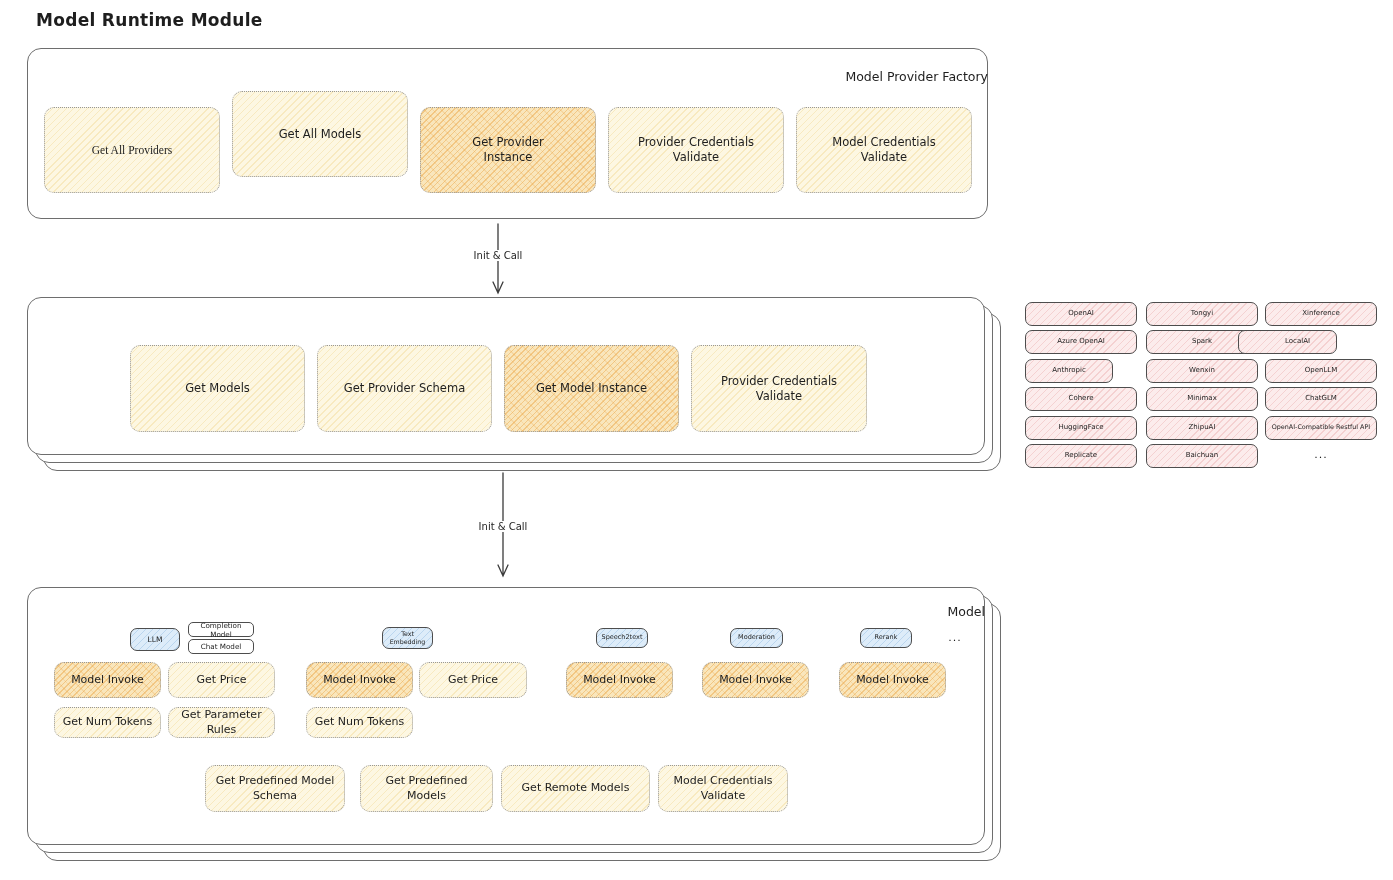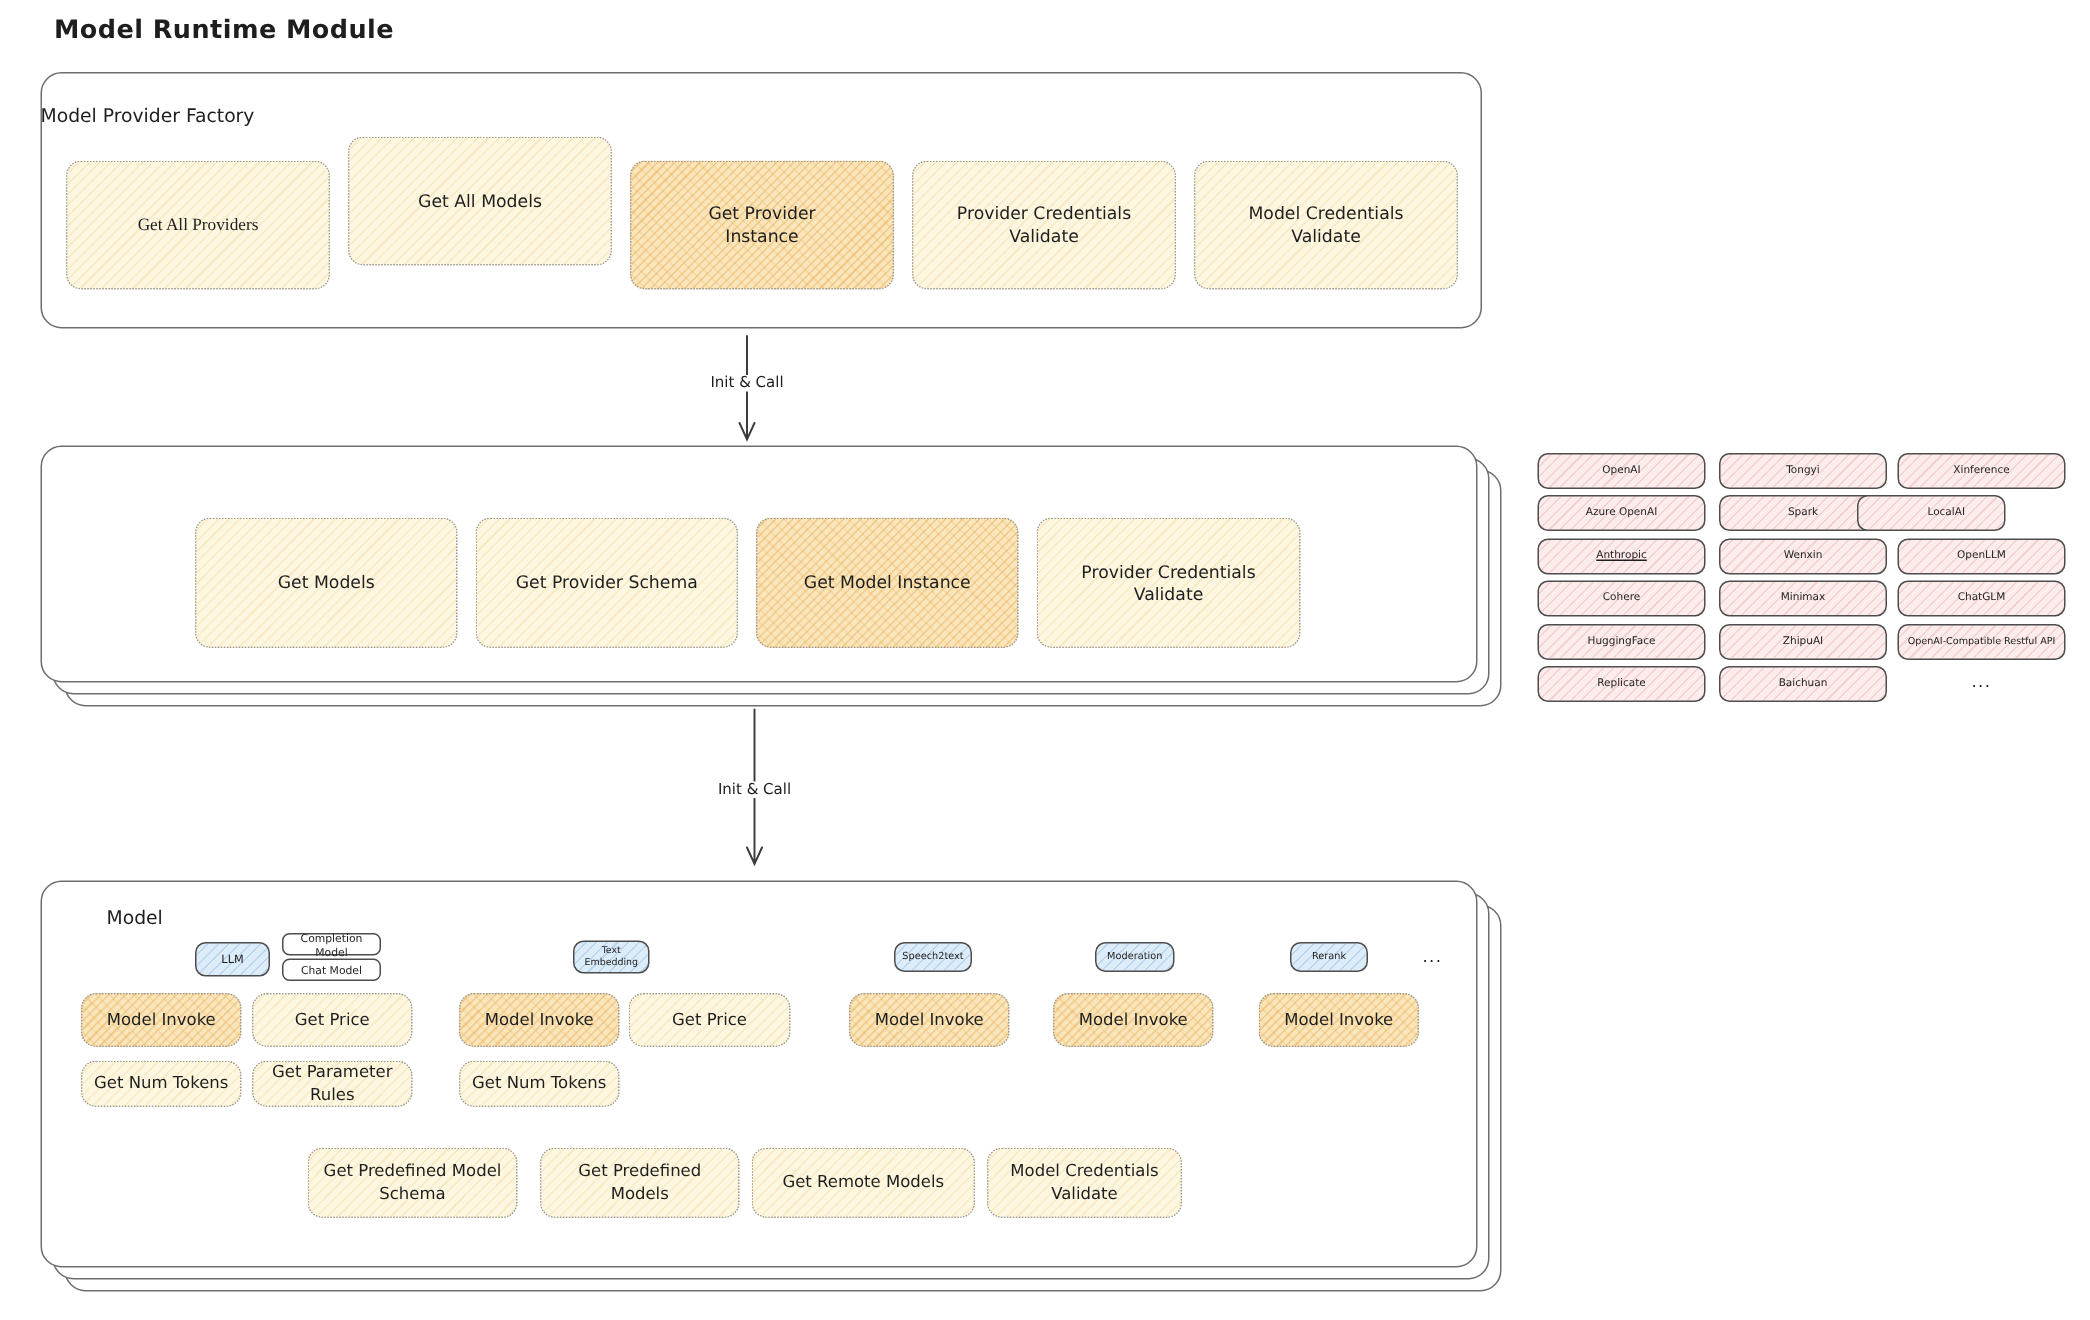--- a/index.html
+++ b/index.html
@@ -1,21 +1,21 @@
 <!DOCTYPE html>
 <html><head>
 <meta charset="utf-8">
 <style>
   html,body{margin:0;padding:0;background:#ffffff;}
   .page{position:relative;width:1393px;height:880px;background:#ffffff;overflow:hidden;
         font-family:"DejaVu Sans", sans-serif;color:#1e1e1e;}
   .abs{position:absolute;box-sizing:border-box;}
   .page-title{font-size:17px;font-weight:bold;letter-spacing:.3px;}
   .container{border:1.4px solid #6e6e6e;border-radius:14px;background:#ffffff;}
-  .section-title{font-size:12.5px;text-align:left;}
+  .section-title{font-size:12.5px;text-align:right;}
   .fbox{display:flex;align-items:center;justify-content:center;text-align:center;
         border:1.2px dotted #979797;border-radius:10px;font-size:11.5px;line-height:1.3;}
   .yellow{background-color:#fdf7e2;
           background-image:repeating-linear-gradient(135deg, rgba(236,204,120,0.32) 0 1px, transparent 1px 5px);}
   .orange{background-color:#f9e6bc;
           background-image:repeating-linear-gradient(135deg, rgba(234,163,64,0.45) 0 1px, transparent 1px 4px),
                            repeating-linear-gradient(45deg, rgba(234,163,64,0.22) 0 1px, transparent 1px 6px);}
   .wfit{padding:0 26px;}
   .pill{display:flex;align-items:center;justify-content:center;text-align:center;
         border:1px solid #4d4d4d;border-radius:7px;font-size:6.8px;line-height:1.2;
@@ -63,21 +63,21 @@
   <div class="abs fbox yellow wfit" style="left:691px;top:345px;width:176px;height:87px;">Provider Credentials Validate</div>
 
   <div class="abs pink" style="left:1025px;top:302px;width:112px;height:24px;">OpenAI</div>
   <div class="abs pink" style="left:1146px;top:302px;width:112px;height:24px;">Tongyi</div>
   <div class="abs pink" style="left:1265px;top:302px;width:112px;height:24px;">Xinference</div>
 
   <div class="abs pink" style="left:1025px;top:330px;width:112px;height:24px;">Azure OpenAI</div>
   <div class="abs pink" style="left:1146px;top:330px;width:112px;height:24px;">Spark</div>
   <div class="abs pink" style="left:1238px;top:330px;width:99px;height:24px;padding-left:20px;">LocalAI</div>
 
-  <div class="abs pink" style="left:1025px;top:359px;width:112px;height:24px;text-decoration:underline;">Anthropic</div>
+  <div class="abs pink" style="left:1025px;top:359px;width:88px;height:24px;">Anthropic</div>
   <div class="abs pink" style="left:1146px;top:359px;width:112px;height:24px;">Wenxin</div>
   <div class="abs pink" style="left:1265px;top:359px;width:112px;height:24px;">OpenLLM</div>
 
   <div class="abs pink" style="left:1025px;top:387px;width:112px;height:24px;">Cohere</div>
   <div class="abs pink" style="left:1146px;top:387px;width:112px;height:24px;">Minimax</div>
   <div class="abs pink" style="left:1265px;top:387px;width:112px;height:24px;">ChatGLM</div>
 
   <div class="abs pink" style="left:1025px;top:416px;width:112px;height:24px;">HuggingFace</div>
   <div class="abs pink" style="left:1146px;top:416px;width:112px;height:24px;">ZhipuAI</div>
   <div class="abs pink" style="left:1265px;top:416px;width:112px;height:24px;font-size:6.4px;">OpenAI-Compatible Restful API</div>
@@ -87,21 +87,21 @@
   <div class="abs dots" style="left:1265px;top:448px;width:112px;">...</div>
 
   <svg class="abs" style="left:494px;top:472px;" width="18" height="108" viewBox="0 0 18 108">
     <path d="M9 1 L9 103 M4 93 L9 104 L14 93" stroke="#3b3b3b" stroke-width="1.3" fill="none" stroke-linecap="round"></path>
   </svg>
   <div class="abs arrow-label" style="left:453px;top:521px;width:100px;">Init &amp; Call</div>
 
   <div class="abs container" style="left:43px;top:603px;width:958px;height:258px;"></div>
   <div class="abs container" style="left:35px;top:595px;width:958px;height:258px;"></div>
   <div class="abs container" style="left:27px;top:587px;width:958px;height:258px;"></div>
-  <div class="abs section-title" style="left:27px;top:604px;width:958px;margin-left:44px;">Model</div>
+  <div class="abs section-title" style="left:27px;top:604px;width:958px;">Model</div>
 
   <div class="abs pill" style="left:130px;top:628px;width:50px;height:23px;font-size:7.5px;">LLM</div>
   <div class="abs tab" style="left:188px;top:622px;width:66px;height:15px;">Completion Model</div>
   <div class="abs tab" style="left:188px;top:639px;width:66px;height:15px;">Chat Model</div>
   <div class="abs pill" style="left:382px;top:627px;width:51px;height:22px;font-size:6.3px;padding:1px 6px;">Text Embedding</div>
   <div class="abs pill" style="left:596px;top:628px;width:52px;height:20px;font-size:6.5px;">Speech2text</div>
   <div class="abs pill" style="left:730px;top:628px;width:53px;height:20px;font-size:6.5px;">Moderation</div>
   <div class="abs pill" style="left:860px;top:628px;width:52px;height:20px;font-size:6.5px;">Rerank</div>
   <div class="abs dots" style="left:943px;top:631px;width:24px;">...</div>
 

